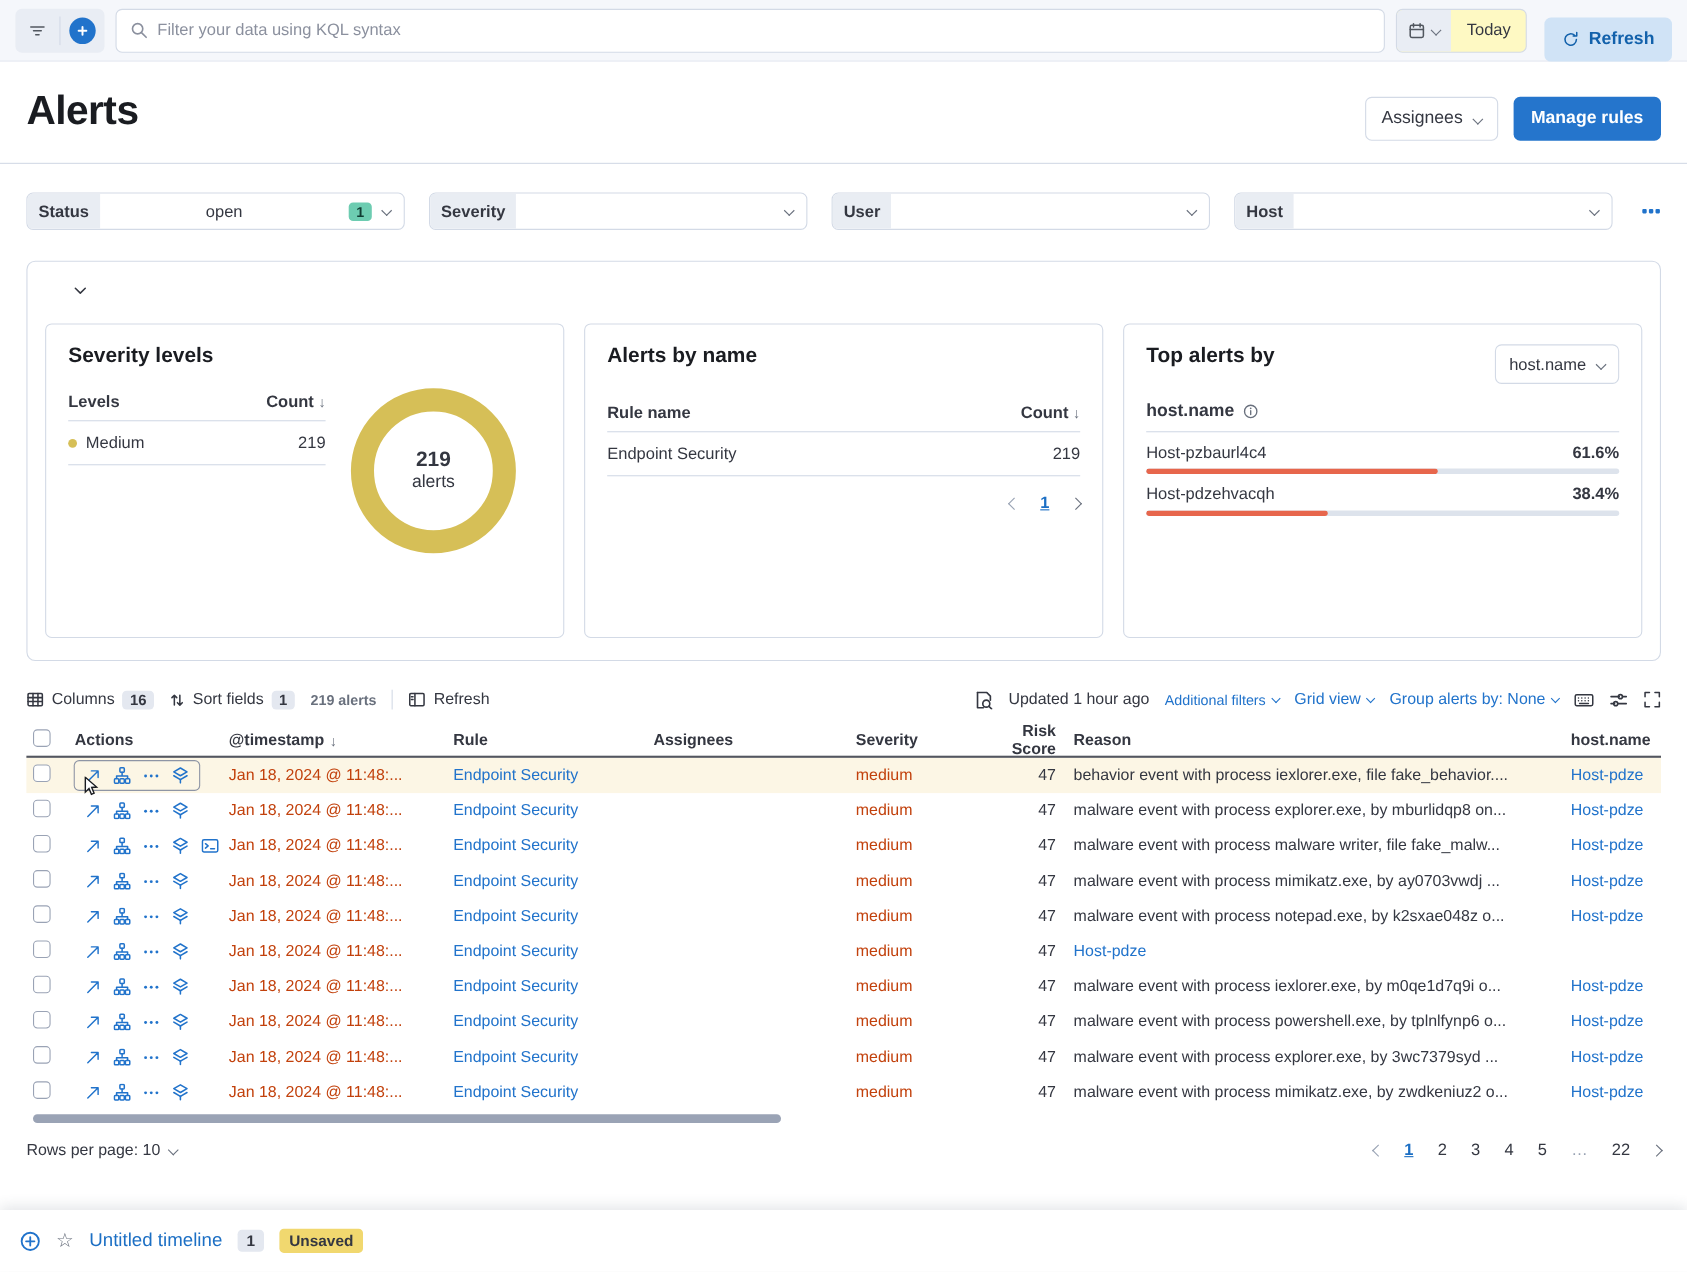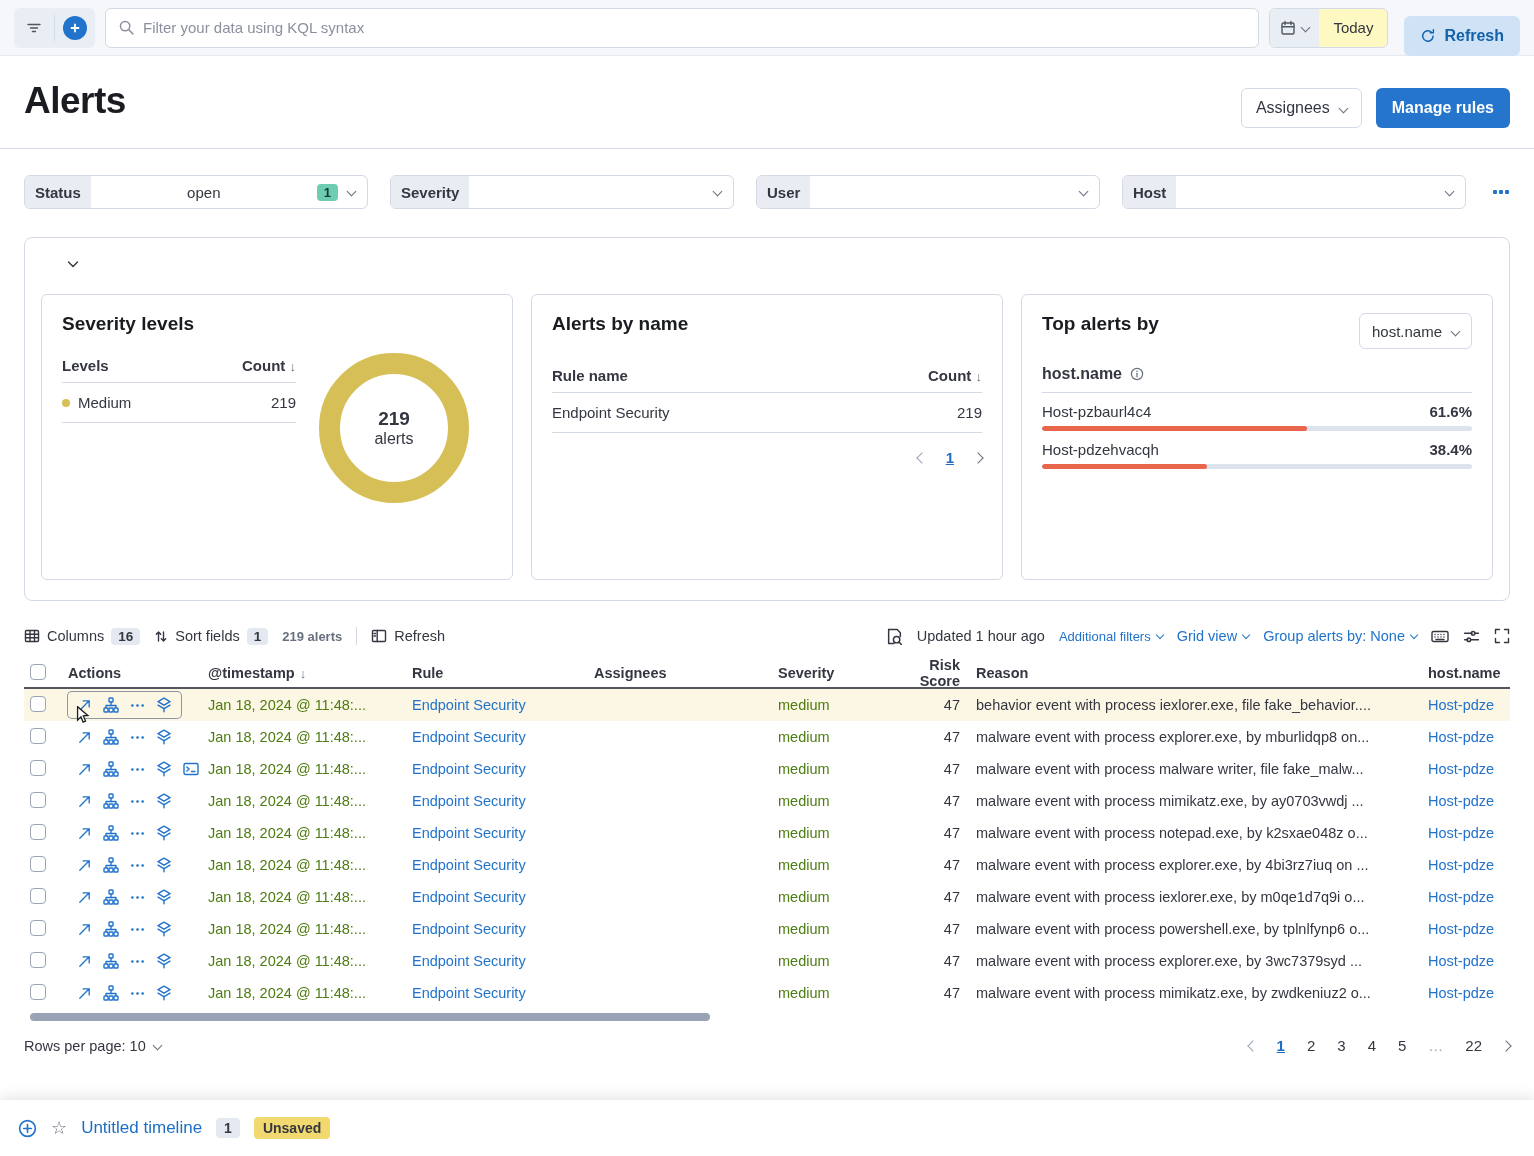--- a/index.html
+++ b/index.html
@@ -103,21 +103,21 @@
   .alerts-table { margin-top:12px; position:relative; }
   .thead, .trow { display:grid; grid-template-columns:44px 140px 204px 182px 184px 110px 88px 452px 1fr; align-items:center; }
   .thead { height:32px; border-bottom:2px solid #53565f; font-weight:700; font-size:14.5px; }
   .trow { height:32px; font-size:14.5px; }
   .trow.highlight { background:#fcf6e5; }
   .c-check { padding-left:6px; }
   .checkbox { width:16px; height:16px; border:1px solid #9aa3b5; border-radius:4px; background:#fff; display:inline-block; cursor:pointer; }
   .acts { display:inline-flex; align-items:center; gap:11px; padding:5px 9px; color:#2173cb; }
   .trow.highlight .acts { box-shadow:0 0 0 1px #8e95a5; border-radius:4px; }
   .ricon { cursor:pointer; }
-  .c-time, .c-sev { color:#4d7c0f; white-space:nowrap; overflow:hidden; }
+  .c-time, .c-sev { color:#c2410c; white-space:nowrap; overflow:hidden; }
   .c-rule, .c-host { color:#2173cb; cursor:pointer; white-space:nowrap; overflow:hidden; }
   .c-risk { text-align:right; padding-right:16px; }
   .th-risk { text-align:right; padding-right:16px; }
   .c-reason { white-space:nowrap; overflow:hidden; padding-right:10px; }
   .th-time { display:flex; align-items:center; gap:5px; }
   .cursor-pointer { position:absolute; left:52px; top:49px; pointer-events:none; }
 
   .hscrollbar { width:680px; height:8px; border-radius:4px; background:#9aa3b5; margin:4px 0 0 6px; cursor:pointer; }
 
   
@@ -596,21 +596,20 @@
                 <path class="ic" d="M2 8.2l6 3.5l6-3.5" stroke-width="1.3"></path>
                 <path class="ic" d="M8 11.7v3" stroke-width="1.3"></path>
               </svg>
 
     </span></div>
     <div class="c-time">Jan 18, 2024 @ 11:48:...</div>
     <div class="c-rule">Endpoint Security</div>
     <div class="c-assignees"></div>
     <div class="c-sev">medium</div>
     <div class="c-risk">47</div>
-    <div class="c-reason">malware event with process explorer.exe, by 4bi3rz7iuq on ...</div>
     <div class="c-host">Host-pdze</div>
   </div>
         <div class="trow">
     <div class="c-check"><span class="checkbox"></span></div>
     <div><span class="acts">
       <svg class="ricon" width="15" height="15" viewBox="0 0 16 16">
                 <path class="ic" d="M3 13L13 3M6.5 3H13v6.5" stroke-width="1.5"></path>
               </svg>
       <svg class="ricon" width="16" height="16" viewBox="0 0 16 16">
                 <rect class="ic" x="6" y="1" width="4" height="4" rx="0.8" stroke-width="1.2"></rect>

